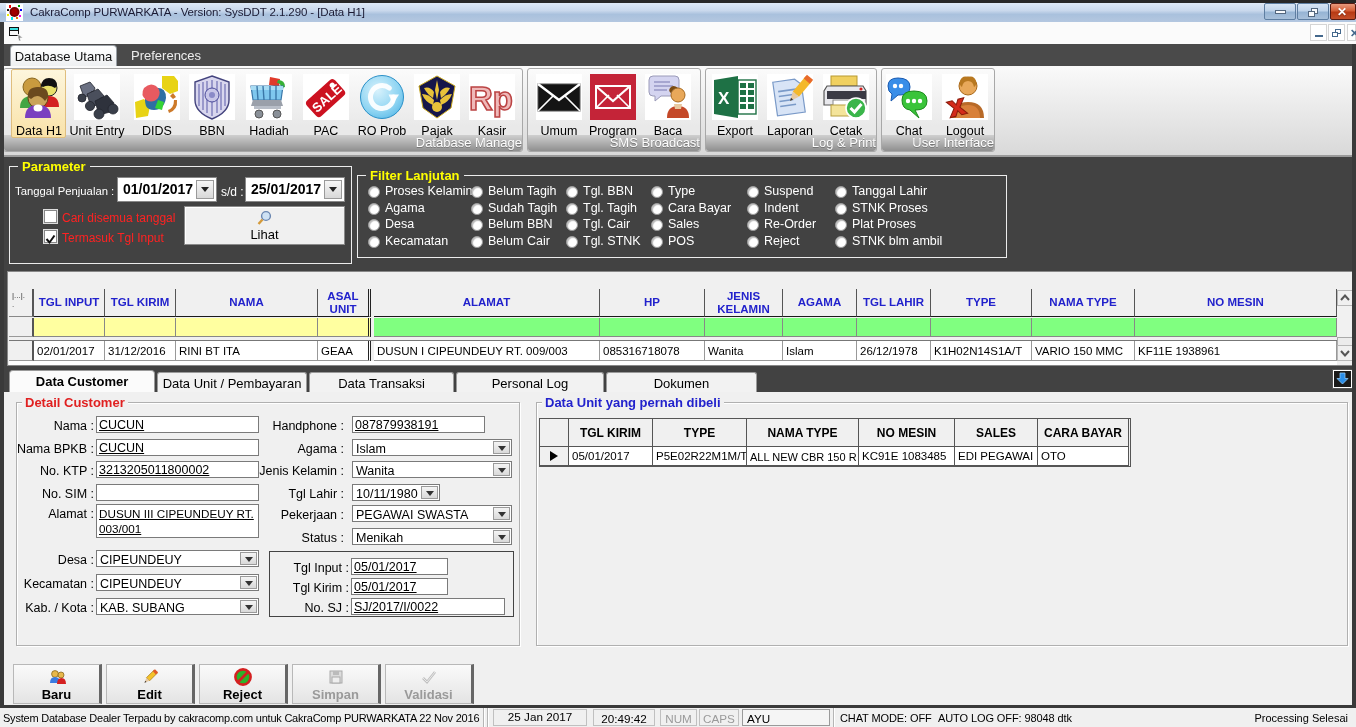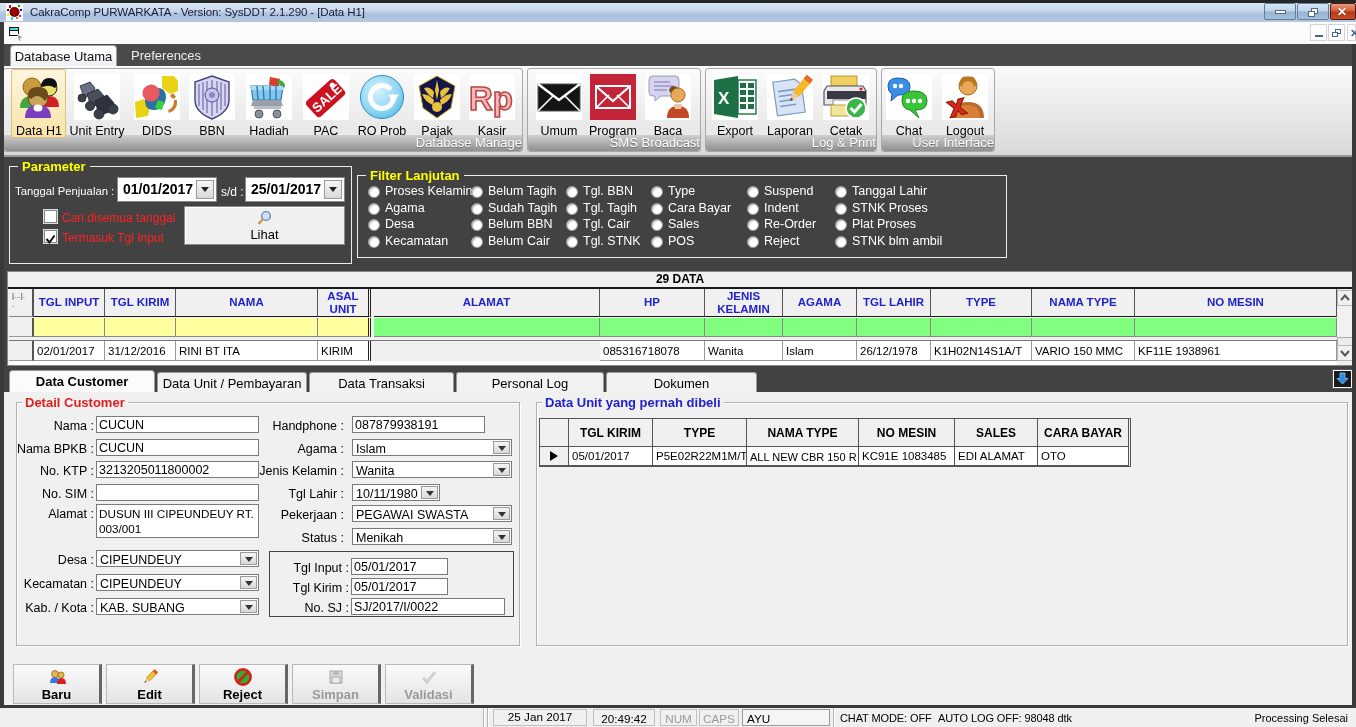--- a/index.html
+++ b/index.html
@@ -1,19 +1,19 @@
 <!DOCTYPE html>
 <html><head>
 <meta charset="utf-8">
 <style>
 * { margin:0; padding:0; box-sizing:border-box; }
 html,body { width:1356px; height:727px; overflow:hidden; font-family:"Liberation Sans",sans-serif; }
 #app { position:relative; width:1356px; height:727px; background:#8b5cf6; }
 .abs { position:absolute; }
-.inp { position:absolute; background:#fff; border:1px solid #7a7a7a; font-size:12.5px; color:#000; padding:1px 2px 0; line-height:14px; white-space:nowrap; overflow:hidden; }
+.inp { position:absolute; background:#fff; border:1px solid #7a7a7a; font-size:12.5px; color:#000; padding:1px 2px 0; line-height:14px; white-space:nowrap; overflow:hidden;text-decoration:underline; }
 .dd { position:absolute; background:#fff; border:1px solid #7a7a7a; font-size:12.5px; color:#000; }
 .dd .tx { position:absolute; left:3px; top:2px; white-space:nowrap; }
 .dd .btn { position:absolute; right:1px; top:1px; bottom:1px; width:17px; background:linear-gradient(#f4f4f4,#d9d9d9); border:1px solid #9a9a9a; }
 .dd .btn:after { content:""; position:absolute; left:50%; top:50%; margin:-2px 0 0 -4px; border:4px solid transparent; border-top:5px solid #333; }
 .rlabel { position:absolute; font-size:12.5px; color:#000; text-align:right; white-space:nowrap; }
 .grp { position:absolute; top:2px; height:84px; border:1px solid #a8a8a8; border-radius:3px; background:linear-gradient(#fbfbfb,#e9e9e9 70%); }
 .grplbl { position:absolute; left:0; right:0; bottom:0; height:16px; background:linear-gradient(#cfcfcf,#8f8f8f); color:#fdfdfd; font-size:13px; text-align:right; border-radius:0 0 3px 3px; line-height:16px; text-shadow:0 1px 0 #777; }
 .tbtn { position:absolute; top:4px; width:56px; height:66px; text-align:center; }
 .tico { position:absolute; left:50%; top:4px; width:46px; height:46px; margin-left:-23px; }
 .tlab { position:absolute; left:-10px; right:-10px; top:54px; font-size:12.5px; color:#000; }
@@ -434,21 +434,20 @@
   <div class="radio" style="left:831px;top:62px"></div>
       <div class="rlab" style="left:848px;top:60px">Plat Proses</div>
   <div class="radio" style="left:831px;top:78.5px"></div>
       <div class="rlab" style="left:848px;top:76.5px">STNK blm ambil</div>
 </div>
 
 <div class="abs" id="datatable" style="left:4px;top:270px;width:1348px;height:98px;background:#424242">
 
   <div class="abs" style="left:3px;top:1px;width:1346px;height:95px;background:#f0f0f0;border:1px solid #888"></div>
 
-  <div class="abs" style="left:4px;top:2px;width:1344px;height:17px;background:#f0f0f0;border-bottom:2px solid #1a1a1a;text-align:center;font-size:12px;font-weight:bold;color:#000">29 DATA</div>
   <div class="abs" style="left:5px;top:19px;width:25px;height:28px;background:#f0f0f0;border-right:2px solid #555;border-bottom:1px solid #888;font-size:8px;color:#333;padding:2px 0 0 3px">|...|.<br>.</div>
   <div class="abs" style="left:30px;top:19px;width:71px;height:28px;background:#f0f0f0;border-right:1px solid #555;border-bottom:1px solid #1a1a1a;padding-top:7px;text-align:center;font-size:11.5px;font-weight:bold;color:#2222cc">TGL INPUT</div>
   <div class="abs" style="left:101px;top:19px;width:71px;height:28px;background:#f0f0f0;border-right:1px solid #555;border-bottom:1px solid #1a1a1a;padding-top:7px;text-align:center;font-size:11.5px;font-weight:bold;color:#2222cc">TGL KIRIM</div>
   <div class="abs" style="left:172px;top:19px;width:142px;height:28px;background:#f0f0f0;border-right:1px solid #555;border-bottom:1px solid #1a1a1a;padding-top:7px;text-align:center;font-size:11.5px;font-weight:bold;color:#2222cc">NAMA</div>
   <div class="abs" style="left:314px;top:19px;width:53px;height:28px;background:#f0f0f0;border-right:3px double #222;border-bottom:1px solid #1a1a1a;padding-top:1px;line-height:13px;text-align:center;font-size:11.5px;font-weight:bold;color:#2222cc">ASAL<br>UNIT</div>
   <div class="abs" style="left:370px;top:19px;width:226px;height:28px;background:#f0f0f0;border-right:1px solid #555;border-bottom:1px solid #1a1a1a;padding-top:7px;text-align:center;font-size:11.5px;font-weight:bold;color:#2222cc">ALAMAT</div>
   <div class="abs" style="left:596px;top:19px;width:105px;height:28px;background:#f0f0f0;border-right:1px solid #555;border-bottom:1px solid #1a1a1a;padding-top:7px;text-align:center;font-size:11.5px;font-weight:bold;color:#2222cc">HP</div>
   <div class="abs" style="left:701px;top:19px;width:78px;height:28px;background:#f0f0f0;border-right:1px solid #555;border-bottom:1px solid #1a1a1a;padding-top:1px;line-height:13px;text-align:center;font-size:11.5px;font-weight:bold;color:#2222cc">JENIS<br>KELAMIN</div>
   <div class="abs" style="left:779px;top:19px;width:74px;height:28px;background:#f0f0f0;border-right:1px solid #555;border-bottom:1px solid #1a1a1a;padding-top:7px;text-align:center;font-size:11.5px;font-weight:bold;color:#2222cc">AGAMA</div>
   <div class="abs" style="left:853px;top:19px;width:74px;height:28px;background:#f0f0f0;border-right:1px solid #555;border-bottom:1px solid #1a1a1a;padding-top:7px;text-align:center;font-size:11.5px;font-weight:bold;color:#2222cc">TGL LAHIR</div>
@@ -466,21 +465,22 @@
   <div class="abs" style="left:779px;top:48px;width:74px;height:19px;background:#80ff80;border-right:1px solid #888;border-bottom:1px solid #888"></div>
   <div class="abs" style="left:853px;top:48px;width:74px;height:19px;background:#80ff80;border-right:1px solid #888;border-bottom:1px solid #888"></div>
   <div class="abs" style="left:927px;top:48px;width:101px;height:19px;background:#80ff80;border-right:1px solid #888;border-bottom:1px solid #888"></div>
   <div class="abs" style="left:1028px;top:48px;width:103px;height:19px;background:#80ff80;border-right:1px solid #888;border-bottom:1px solid #888"></div>
   <div class="abs" style="left:1131px;top:48px;width:202px;height:19px;background:#80ff80;border-right:1px solid #888;border-bottom:1px solid #888"></div>
   <div class="abs" style="left:5px;top:67px;width:1328px;height:4px;background:#f0f0f0;border-bottom:1px solid #777"></div>
   <div class="abs" style="left:5px;top:71px;width:25px;height:20px;background:#f0f0f0;border-right:2px solid #555;border-bottom:1px solid #999"></div>
   <div class="abs" style="left:30px;top:71px;width:71px;height:20px;background:#fff;border-right:1px solid #999;border-bottom:1px solid #999;font-size:11.5px;color:#000;padding:4px 0 0 3px;white-space:nowrap;overflow:hidden">02/01/2017</div>
   <div class="abs" style="left:101px;top:71px;width:71px;height:20px;background:#fff;border-right:1px solid #999;border-bottom:1px solid #999;font-size:11.5px;color:#000;padding:4px 7px 0 3px;white-space:nowrap;overflow:hidden">31/12/2016</div>
   <div class="abs" style="left:172px;top:71px;width:142px;height:20px;background:#fff;border-right:1px solid #999;border-bottom:1px solid #999;font-size:11.5px;color:#000;padding:4px 0 0 3px;white-space:nowrap;overflow:hidden">RINI BT ITA</div>
-  <div class="abs" style="left:314px;top:71px;width:53px;height:20px;background:#fff;border-right:3px double #222;border-bottom:1px solid #999;font-size:11.5px;color:#000;padding:4px 0 0 3px;white-space:nowrap;overflow:hidden">KIRIM</div>
+  <div class="abs" style="left:314px;top:71px;width:53px;height:20px;background:#fff;border-right:3px double #222;border-bottom:1px solid #999;font-size:11.5px;color:#000;padding:4px 0 0 3px;white-space:nowrap;overflow:hidden">GEAA</div>
+  <div class="abs" style="left:370px;top:71px;width:226px;height:20px;background:#fff;border-right:1px solid #999;border-bottom:1px solid #999;font-size:11.5px;color:#000;padding:4px 0 0 3px;white-space:nowrap;overflow:hidden">DUSUN I CIPEUNDEUY RT. 009/003</div>
   <div class="abs" style="left:596px;top:71px;width:105px;height:20px;background:#fff;border-right:1px solid #999;border-bottom:1px solid #999;font-size:11.5px;color:#000;padding:4px 0 0 3px;white-space:nowrap;overflow:hidden">085316718078</div>
   <div class="abs" style="left:701px;top:71px;width:78px;height:20px;background:#fff;border-right:1px solid #999;border-bottom:1px solid #999;font-size:11.5px;color:#000;padding:4px 0 0 3px;white-space:nowrap;overflow:hidden">Wanita</div>
   <div class="abs" style="left:779px;top:71px;width:74px;height:20px;background:#fff;border-right:1px solid #999;border-bottom:1px solid #999;font-size:11.5px;color:#000;padding:4px 0 0 3px;white-space:nowrap;overflow:hidden">Islam</div>
   <div class="abs" style="left:853px;top:71px;width:74px;height:20px;background:#fff;border-right:1px solid #999;border-bottom:1px solid #999;font-size:11.5px;color:#000;padding:4px 0 0 3px;white-space:nowrap;overflow:hidden">26/12/1978</div>
   <div class="abs" style="left:927px;top:71px;width:101px;height:20px;background:#fff;border-right:1px solid #999;border-bottom:1px solid #999;font-size:11.5px;color:#000;padding:4px 0 0 3px;white-space:nowrap;overflow:hidden">K1H02N14S1A/T</div>
   <div class="abs" style="left:1028px;top:71px;width:103px;height:20px;background:#fff;border-right:1px solid #999;border-bottom:1px solid #999;font-size:11.5px;color:#000;padding:4px 0 0 3px;white-space:nowrap;overflow:hidden">VARIO 150 MMC</div>
   <div class="abs" style="left:1131px;top:71px;width:202px;height:20px;background:#fff;border-right:1px solid #999;border-bottom:1px solid #999;font-size:11.5px;color:#000;padding:4px 0 0 3px;white-space:nowrap;overflow:hidden">KF11E 1938961</div>
   <div class="abs" style="left:5px;top:91px;width:1328px;height:4px;background:#fff"></div>
 
   <div class="abs" style="left:1333px;top:20px;width:16px;height:71px;background:#f1f1f1">
@@ -590,21 +590,21 @@
   <div class="abs" style="left:855px;top:27px;width:96px;height:28px;background:#f0f0f0;border-right:1px solid #555;border-bottom:1px solid #555;text-align:center;font-size:12px;font-weight:bold;color:#000;padding-top:7px">NO MESIN</div>
   <div class="abs" style="left:951px;top:27px;width:83px;height:28px;background:#f0f0f0;border-right:1px solid #555;border-bottom:1px solid #555;text-align:center;font-size:12px;font-weight:bold;color:#000;padding-top:7px">SALES</div>
   <div class="abs" style="left:1034px;top:27px;width:91px;height:28px;background:#f0f0f0;border-right:1px solid #555;border-bottom:1px solid #555;text-align:center;font-size:12px;font-weight:bold;color:#000;padding-top:7px">CARA BAYAR</div>
   <div class="abs" style="left:536px;top:55px;width:29px;height:19px;background:#f0f0f0;border-right:1px solid #555;border-bottom:1px solid #555"><svg width="12" height="12" viewBox="0 0 12 12" style="margin:3px 0 0 8px">
           <path d="M2 1 L10 6 L2 11 Z" fill="#000"></path>
         </svg></div>
   <div class="abs" style="left:565px;top:55px;width:84px;height:19px;background:#fff;border-right:1px solid #555;border-bottom:1px solid #555;font-size:11.5px;color:#000;padding:3px 0 0 3px;white-space:nowrap;overflow:hidden">05/01/2017</div>
   <div class="abs" style="left:649px;top:55px;width:94px;height:19px;background:#fff;border-right:1px solid #555;border-bottom:1px solid #555;font-size:11.5px;color:#000;padding:3px 0 0 3px;white-space:nowrap;overflow:hidden">P5E02R22M1M/T</div>
   <div class="abs" style="left:743px;top:55px;width:112px;height:19px;background:#fff;border-right:1px solid #555;border-bottom:1px solid #555;font-size:11px;color:#000;padding:4px 0 0 3px;white-space:nowrap;overflow:hidden">ALL NEW CBR 150 R</div>
   <div class="abs" style="left:855px;top:55px;width:96px;height:19px;background:#fff;border-right:1px solid #555;border-bottom:1px solid #555;font-size:11.5px;color:#000;padding:3px 0 0 3px;white-space:nowrap;overflow:hidden">KC91E 1083485</div>
-  <div class="abs" style="left:951px;top:55px;width:83px;height:19px;background:#fff;border-right:1px solid #555;border-bottom:1px solid #555;font-size:11.5px;color:#000;padding:3px 0 0 3px;white-space:nowrap;overflow:hidden">EDI ALAMAT</div>
+  <div class="abs" style="left:951px;top:55px;width:83px;height:19px;background:#fff;border-right:1px solid #555;border-bottom:1px solid #555;font-size:11.5px;color:#000;padding:3px 0 0 3px;white-space:nowrap;overflow:hidden">EDI PEGAWAI</div>
   <div class="abs" style="left:1034px;top:55px;width:91px;height:19px;background:#fff;border-right:1px solid #555;border-bottom:1px solid #555;font-size:11.5px;color:#000;padding:3px 0 12px 3px;white-space:nowrap;overflow:hidden">OTO</div>
 </div>
 
 <div class="abs" id="buttonbar" style="left:4px;top:660px;width:1348px;height:45px;background:#f0f0f0">
 
   <div class="bbtn" style="left:9px;width:89px">
     <svg class="bico" viewBox="0 0 18 18">
       <circle cx="7" cy="6" r="3.4" fill="#e8b84a" stroke="#8a6820" stroke-width="0.8"></circle>
       <path d="M2 15 q0 -6 5 -6 q5 0 5 6z" fill="#3a7ae0"></path>
       <circle cx="13" cy="7" r="3" fill="#e8b84a" stroke="#8a6820" stroke-width="0.8"></circle>
@@ -646,20 +646,21 @@
     </svg>
     <div class="blab" style="color:#9a9a9a">Validasi</div>
   </div>
 </div>
 <div class="abs" style="left:0;top:705px;width:1356px;height:3px;background:#3a3a3a"></div>
 
 <div class="abs" style="left:0;top:22px;width:4px;height:683px;background:#3a3a3a"></div>
 <div class="abs" style="left:1352px;top:44px;width:4px;height:661px;background:#3a3a3a"></div>
 
 <div class="abs" id="statusbar" style="left:0;top:708px;width:1356px;height:19px;background:#f0f0f0">
+  <div class="abs" style="left:3px;top:4px;font-size:11px;letter-spacing:-0.22px;color:#000">System Database Dealer Terpadu by cakracomp.com untuk CakraComp PURWARKATA 22 Nov 2016</div>
   <div class="abs" style="left:483px;top:0;width:2px;height:19px;border-left:1px solid #b5b5b5;border-right:1px solid #fff"></div>
   <div class="abs" style="left:487px;top:0;width:2px;height:19px;border-left:1px solid #b5b5b5;border-right:1px solid #fff"></div>
   <div class="abs" style="left:493px;top:1px;width:94px;height:17px;border:1px solid #c0c0c0;text-align:center;font-size:11.7px;color:#000;padding-top:0">25 Jan 2017</div>
   <div class="abs" style="left:593px;top:1px;width:62px;height:17px;border:1px solid #c0c0c0;text-align:center;font-size:11.7px;color:#000;padding-top:2px">20:49:42</div>
   <div class="abs" style="left:660px;top:1px;width:37px;height:17px;border:1px solid #c0c0c0;text-align:center;font-size:11.7px;color:#9a9a9a;padding-top:2px">NUM</div>
   <div class="abs" style="left:699px;top:1px;width:40px;height:17px;border:1px solid #c0c0c0;text-align:center;font-size:11.7px;color:#9a9a9a;padding-top:2px">CAPS</div>
   <div class="abs" style="left:742px;top:1px;width:88px;height:17px;border:1px solid #9a9a9a;background:#f5f5f5;font-size:11.7px;color:#000;padding:2px 0 0 4px">AYU</div>
   <div class="abs" style="left:833px;top:0;width:2px;height:19px;border-left:1px solid #b5b5b5;border-right:1px solid #fff"></div>
   <div class="abs" style="left:840px;top:4px;font-size:11px;letter-spacing:-0.1px;color:#000;white-space:nowrap">CHAT MODE: OFF</div>
   <div class="abs" style="left:938px;top:4px;font-size:11px;letter-spacing:-0.1px;color:#000;white-space:nowrap">AUTO LOG OFF: 98048 dtk</div>

